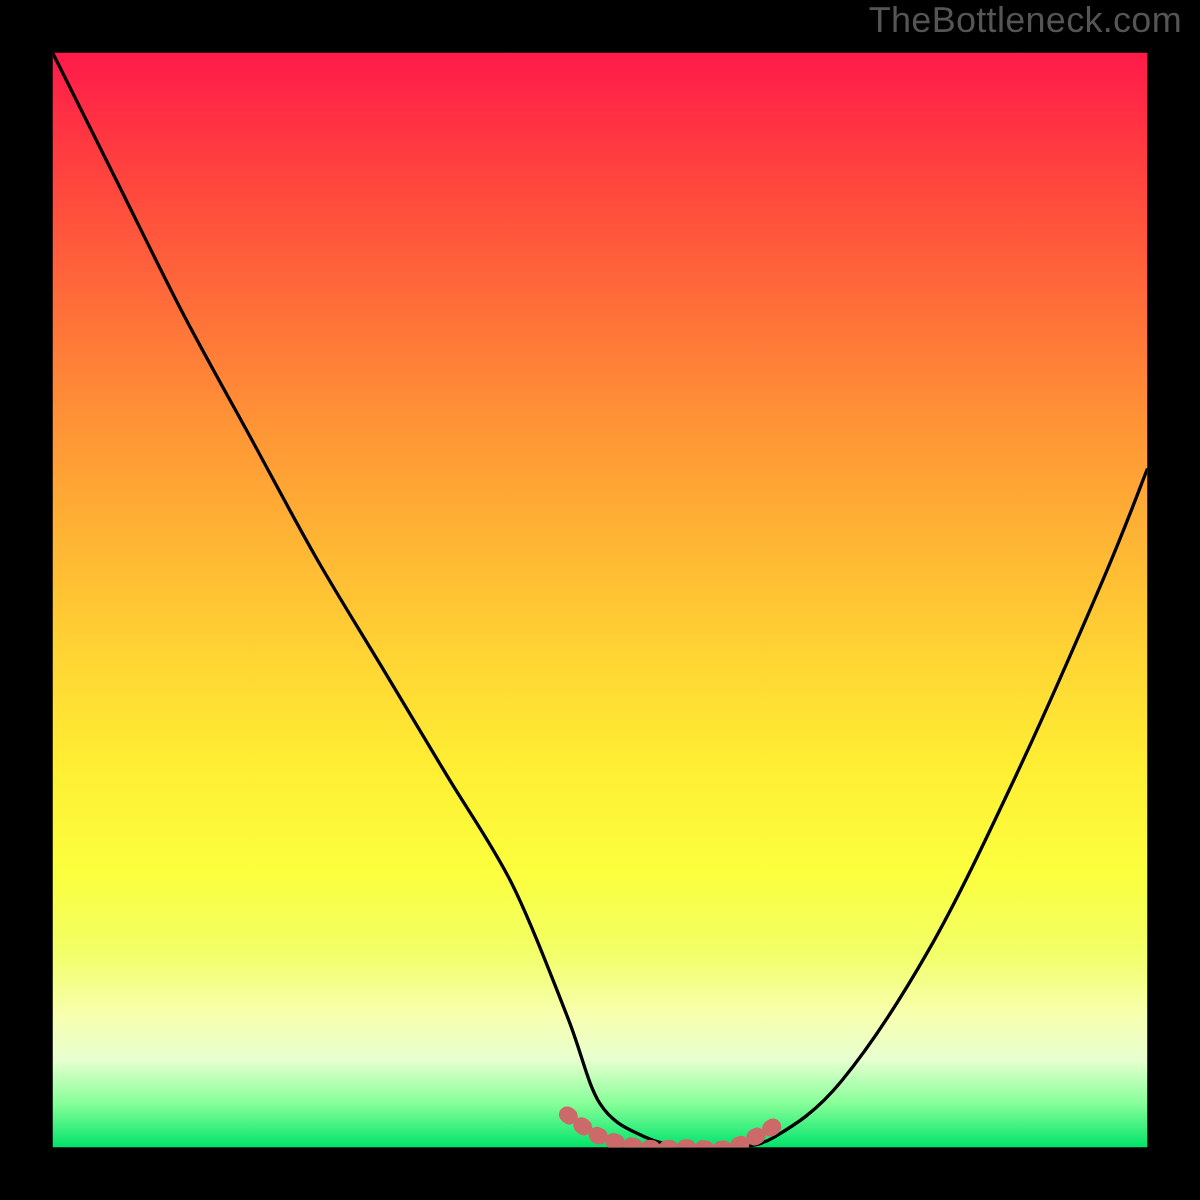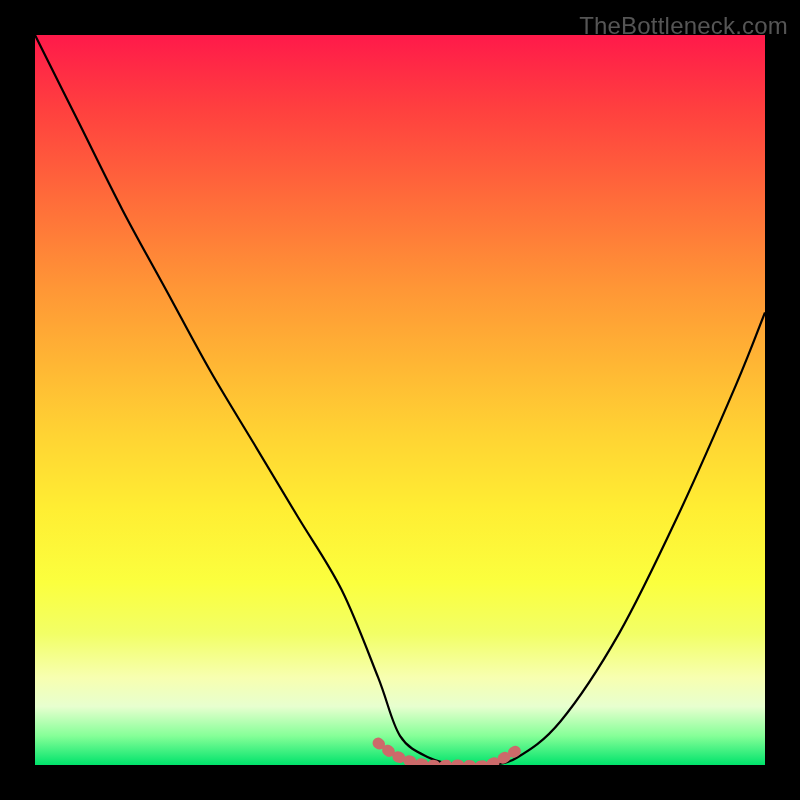--- a/index.html
+++ b/index.html
@@ -43,21 +43,21 @@
       #FBFF3E 75%,
       #F2FF66 82%,
       #F7FFB0 88%,
       #E7FFCF 92%,
       #86FF98 96%,
       #00E36B 100%
     );
   }
   .watermark {
     position: absolute;
-    top: 12px;
+    top: 0;
     right: 12px;
     color: #555;
     font-size: 24px;
     font-weight: 500;
     letter-spacing: 0.2px;
     user-select: none;
   }
   svg.curve {
     position: absolute;
     left: 0;

